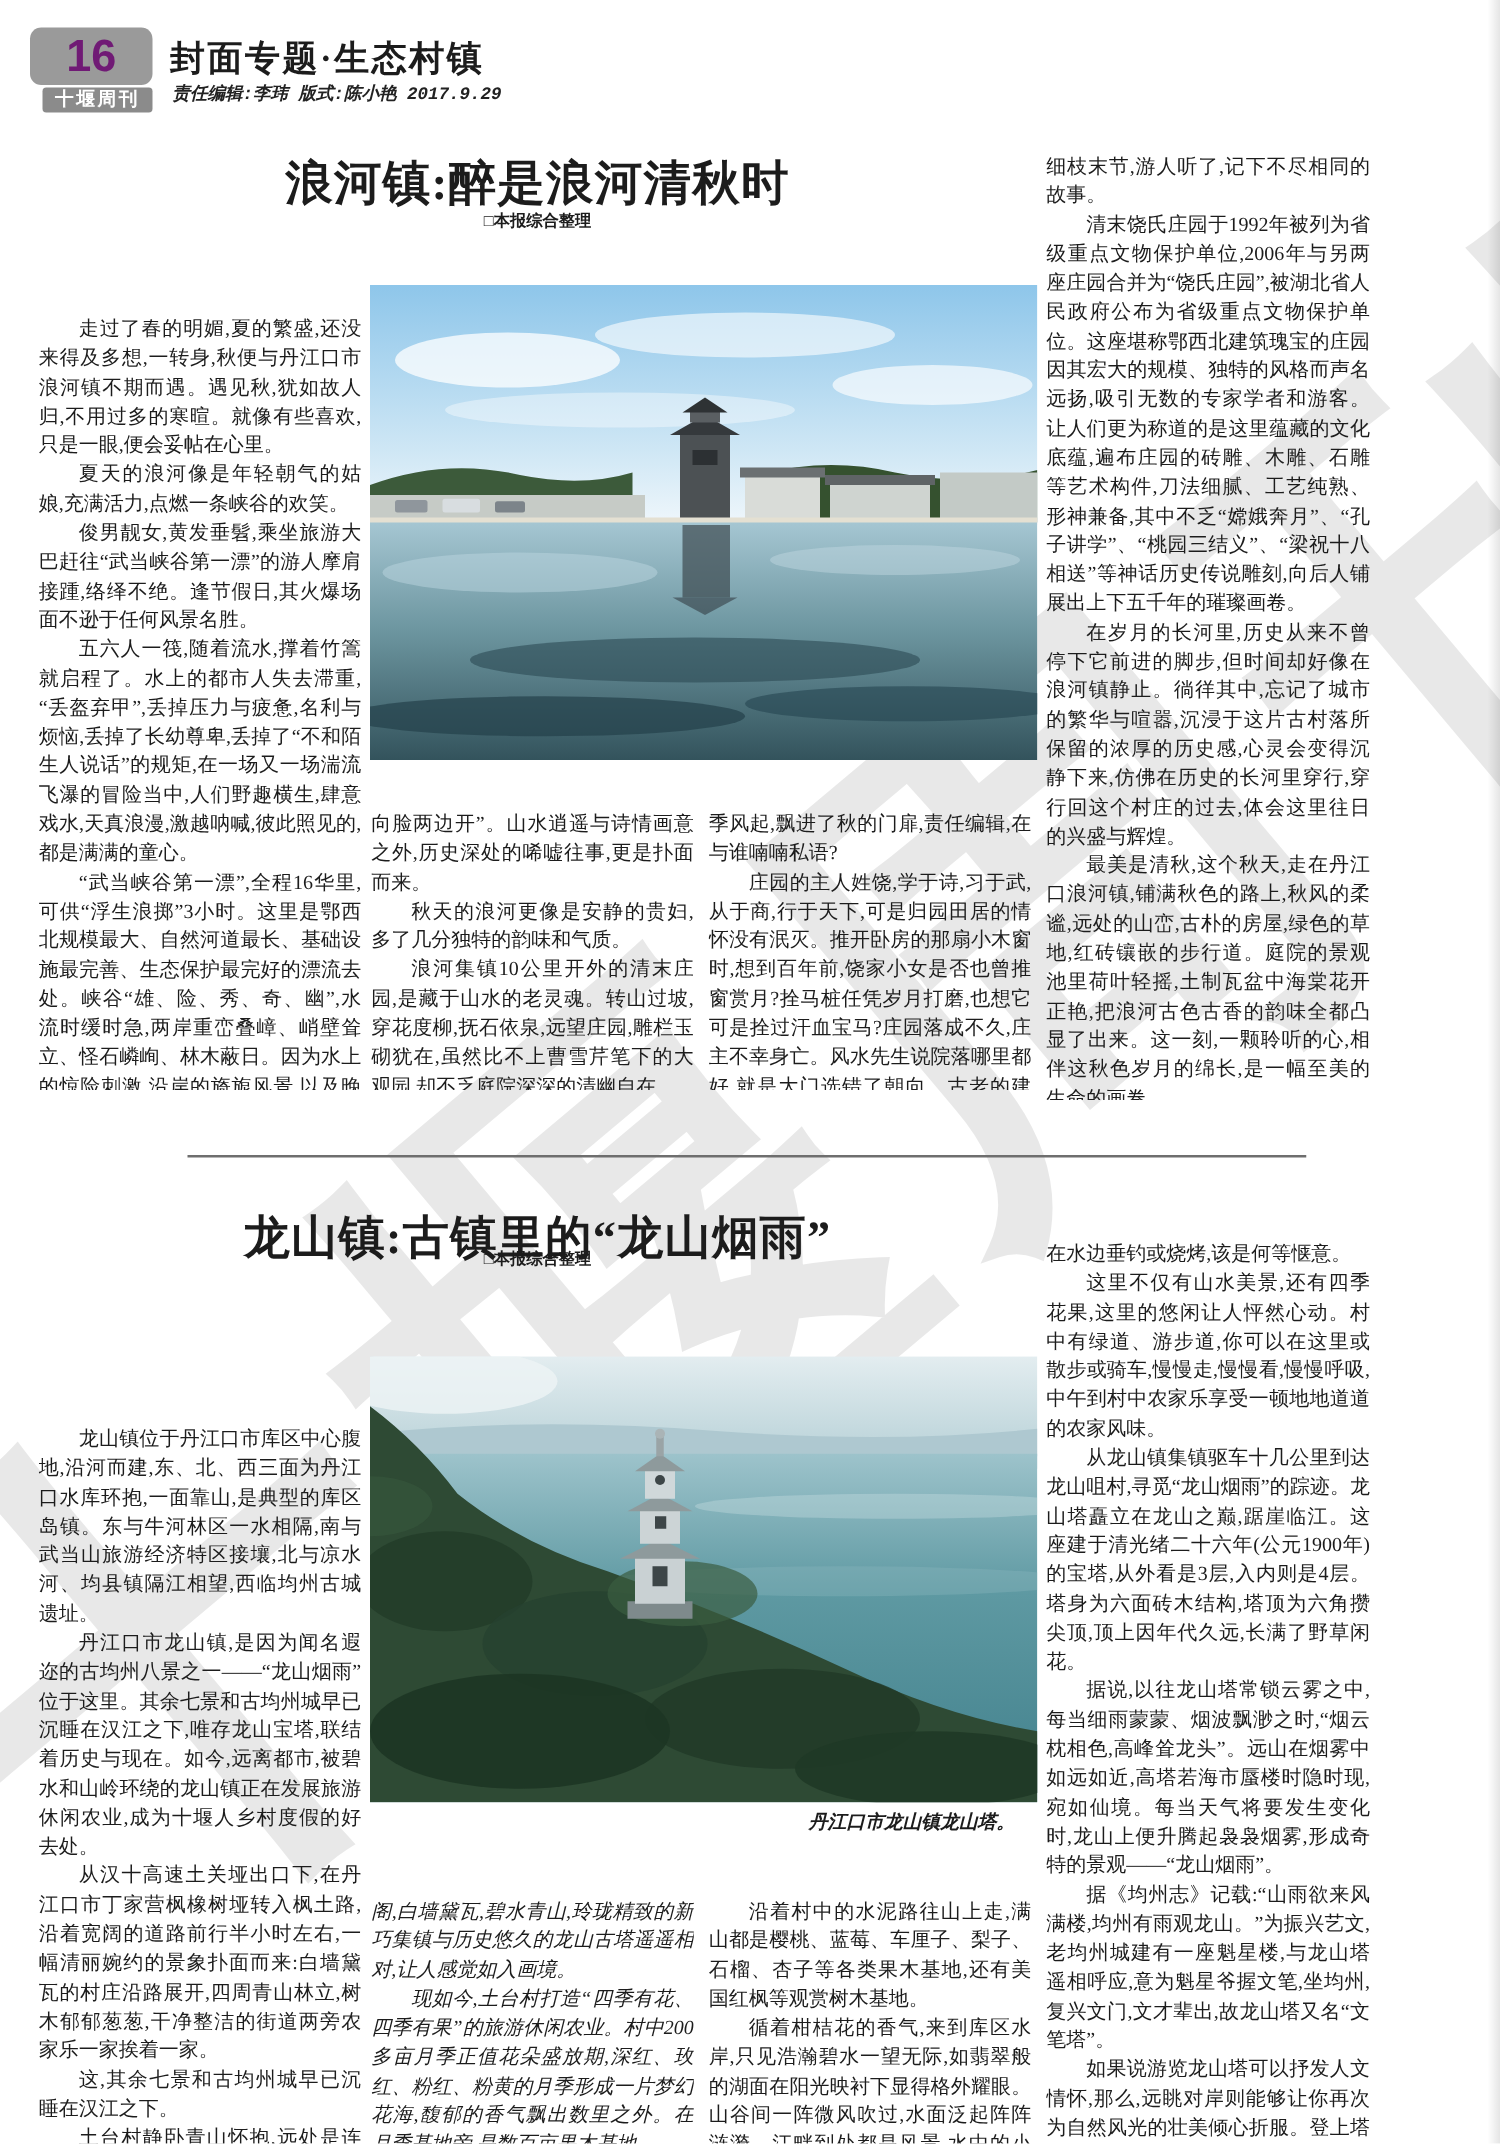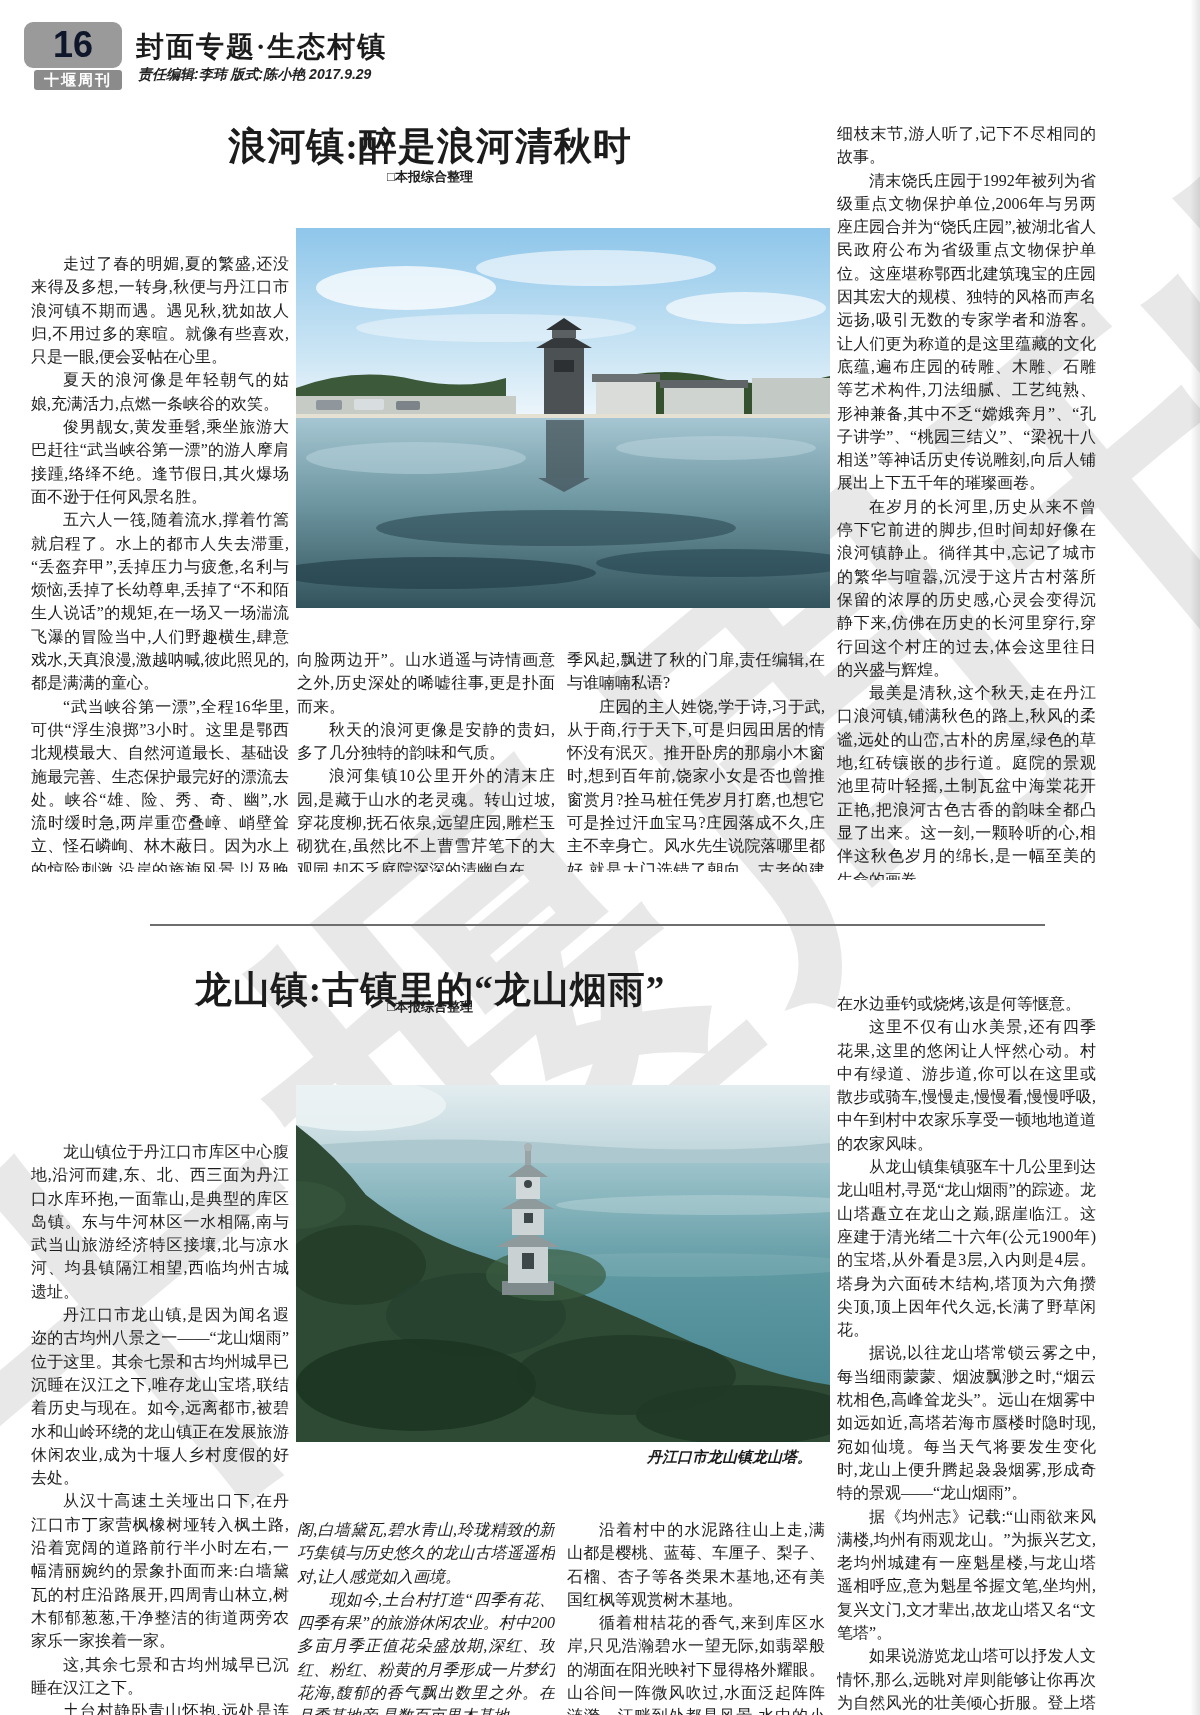--- a/index.html
+++ b/index.html
@@ -2,29 +2,29 @@
 <html lang="zh"><head>
 <meta charset="utf-8">
 <style>
   html,body{margin:0;padding:0;background:#ffffff;}
   .page{position:relative;width:1200px;height:1715px;background:#fff;overflow:hidden;
         font-family:"Liberation Serif","DejaVu Serif",serif;color:#1c1c1c;}
   .edge-shade{position:absolute;right:0;top:0;width:10px;height:100%;
         background:linear-gradient(to right,rgba(0,0,0,0),rgba(0,0,0,0.10));}
   
   .hdr-pageno{position:absolute;left:24px;top:22px;width:98px;height:46px;background:#9a9a9a;
-        border-radius:9px;color:#0f172a;font-family:"Liberation Sans",sans-serif;font-size:36px;
+        border-radius:9px;color:#701a75;font-family:"Liberation Sans",sans-serif;font-size:36px;
         font-weight:bold;text-align:center;line-height:46px;}
   .hdr-brand{position:absolute;left:34px;top:70px;width:88px;height:20px;background:#8b8b8b;
         border-radius:3px;color:#fff;font-size:15px;font-weight:bold;text-align:center;
         line-height:20px;letter-spacing:2px;}
   .hdr-section{position:absolute;left:136px;top:28px;font-size:28px;font-weight:bold;
         letter-spacing:2px;}
   .hdr-editors{position:absolute;left:138px;top:66px;font-size:14px;font-weight:bold;
-        font-style:italic;font-family:Liberation Sans, sans-serif;color:#222;}
+        font-style:italic;font-family:Liberation Mono, monospace;color:#222;}
   
   .watermark{position:absolute;left:680px;top:880px;transform:translate(-50%,-50%) rotate(-40deg);
         font-size:430px;font-weight:bold;color:#000;opacity:0.085;white-space:nowrap;
         letter-spacing:30px;z-index:0;pointer-events:none;font-family:"Liberation Serif",serif;}
   
   .a-title{position:absolute;left:30px;width:800px;text-align:center;font-weight:bold;
         letter-spacing:1px;z-index:2;}
   #title1{top:96px;font-size:38px;}
   #title2{top:940px;font-size:37px;}
   .a-byline{position:absolute;left:30px;width:800px;text-align:center;font-size:13px;

